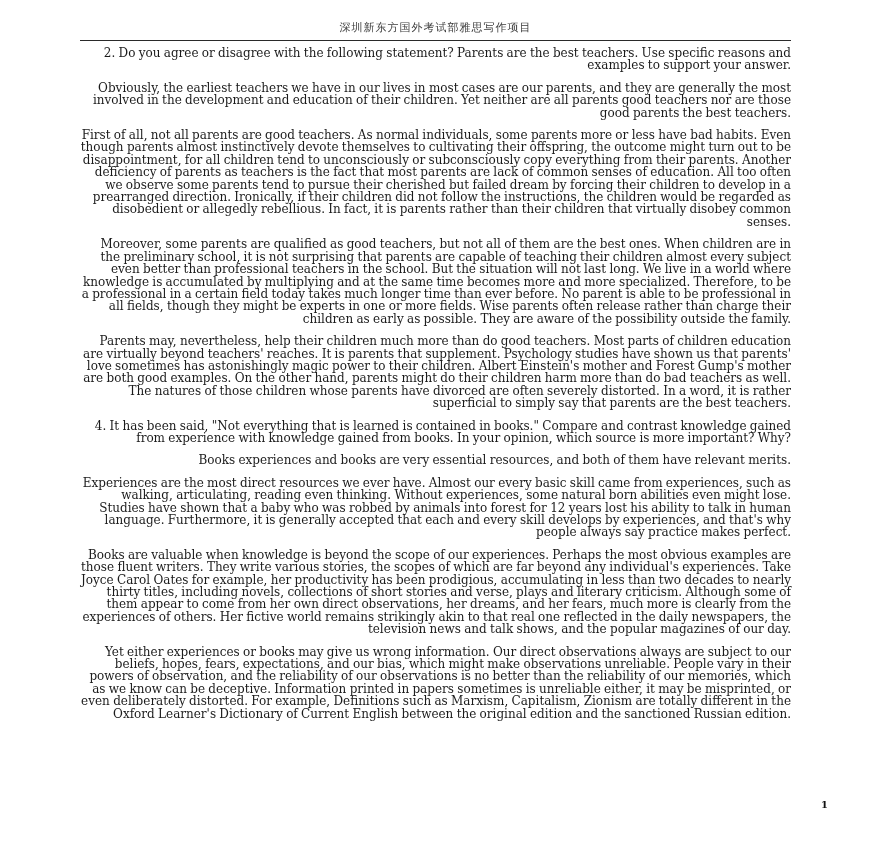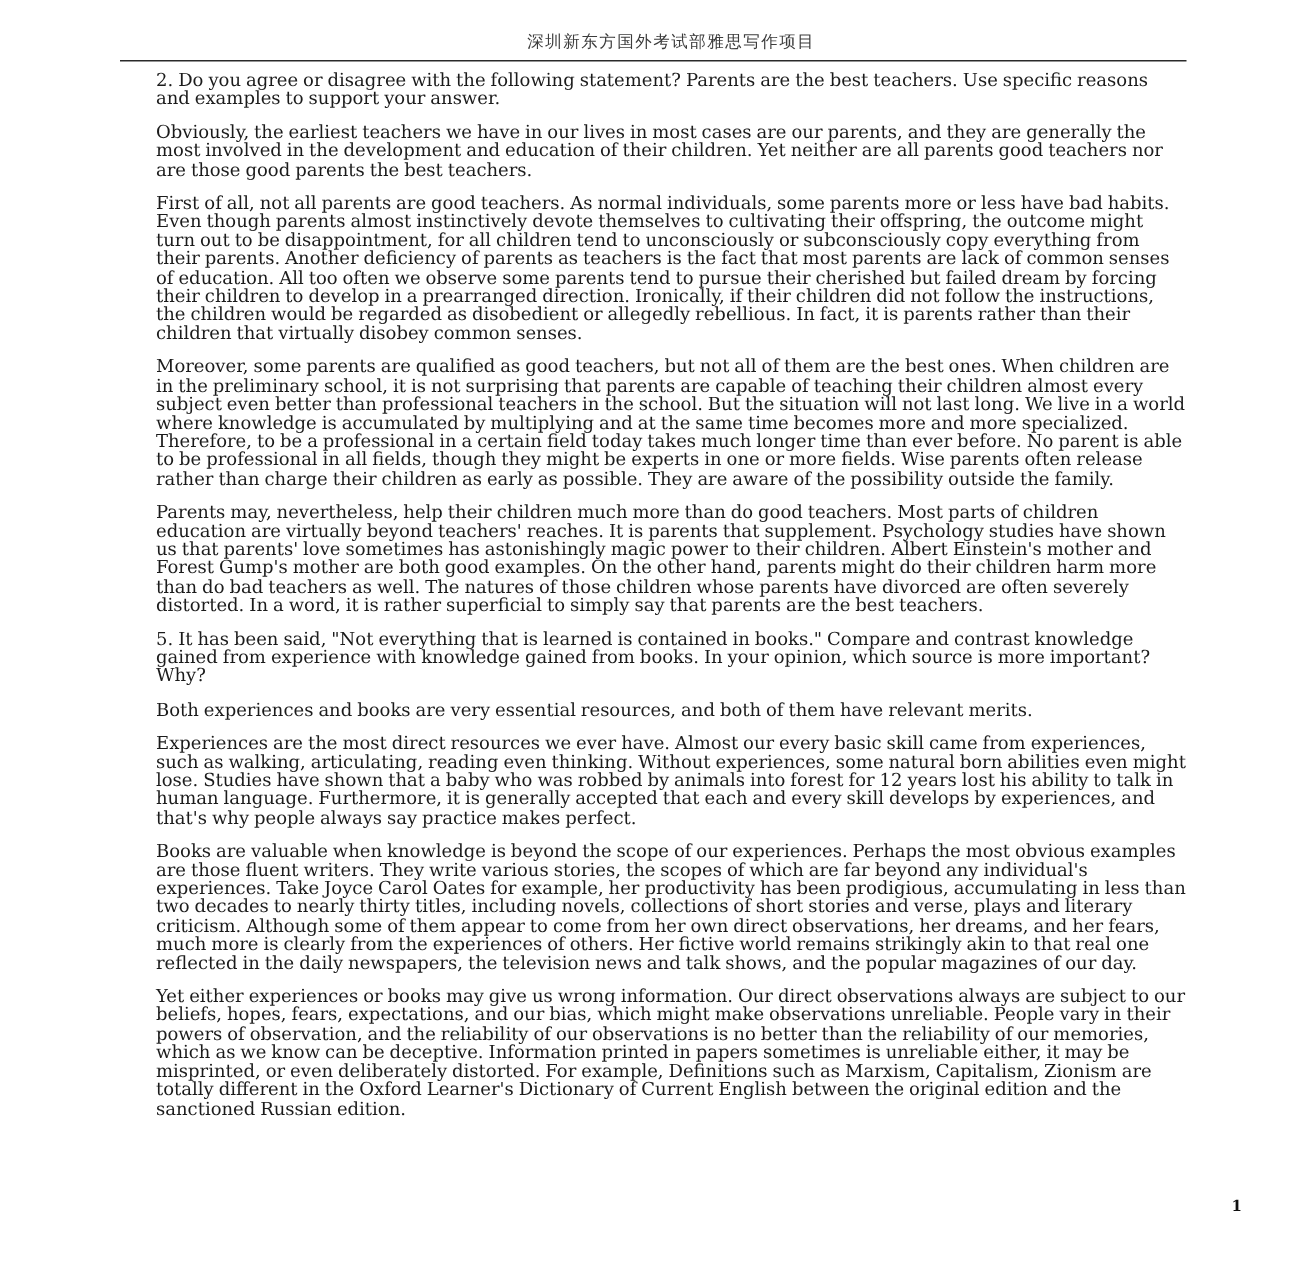--- a/index.html
+++ b/index.html
@@ -1,15 +1,15 @@
 <!DOCTYPE html>
 <html><head>
 <meta charset="utf-8">
 <style>
-  * { box-sizing: border-box; padding-left: 12px; }
+  * { box-sizing: border-box; }
   html, body { margin: 0; padding: 0; background: #ffffff; }
   .page {
     position: relative;
     width: 870px;
     height: 842px;
     background: #ffffff;
     overflow: hidden;
     font-family: "DejaVu Serif", "Liberation Serif", serif;
   }
   .doc-header {
@@ -22,20 +22,21 @@
     letter-spacing: 1px;
     color: #3c3c3c;
     padding-bottom: 5px;
     border-bottom: 1.5px solid #2a2a2a;
   }
   .content {
     position: absolute;
     left: 80px;
     top: 47px;
     width: 711px;
+    text-align: right;
   }
   .content p {
     margin: 0 0 10px 0;
     font-size: 12px;
     line-height: 12.4px;
     color: #1b1b1b;
     word-spacing: -0.5px;
   }
   .question { color: #2222cd; }
   .wordcount { margin: 12px 0 14px 0 !important; }
@@ -63,23 +64,23 @@
 
     <p>Obviously, the earliest teachers we have in our lives in most cases are our parents, and they are generally the most involved in the development and education of their children. Yet neither are all parents good teachers nor are those good parents the best teachers.</p>
 
     <p>First of all, not all parents are good teachers. As normal individuals, some parents more or less have bad habits. Even though parents almost instinctively devote themselves to cultivating their offspring, the outcome might turn out to be disappointment, for all children tend to unconsciously or subconsciously copy everything from their parents. Another deficiency of parents as teachers is the fact that most parents are lack of common senses of education. All too often we observe some parents tend to pursue their cherished but failed dream by forcing their children to develop in a prearranged direction. Ironically, if their children did not follow the instructions, the children would be regarded as disobedient or allegedly rebellious. In fact, it is parents rather than their children that virtually disobey common senses.</p>
 
     <p>Moreover, some parents are qualified as good teachers, but not all of them are the best ones. When children are in the preliminary school, it is not surprising that parents are capable of teaching their children almost every subject even better than professional teachers in the school. But the situation will not last long. We live in a world where knowledge is accumulated by multiplying and at the same time becomes more and more specialized. Therefore, to be a professional in a certain field today takes much longer time than ever before. No parent is able to be professional in all fields, though they might be experts in one or more fields. Wise parents often release rather than charge their children as early as possible.  They are aware of the possibility outside the family.</p>
 
     <p>Parents may, nevertheless, help their children much more than do good teachers. Most parts of children education are virtually beyond teachers' reaches.  It is parents that supplement. Psychology studies have shown us that parents' love sometimes has astonishingly magic power to their children. Albert Einstein's mother and Forest Gump's mother are both good examples. On the other hand, parents might do their children harm more than do bad teachers as well. The natures of those children whose parents have divorced are often severely distorted. In a word, it is rather superficial to simply say that parents are the best teachers.</p>
 
 
-    <p class="question">5. It has been said, "Not everything that is learned is contained in books." Compare and contrast knowledge gained from experience with knowledge gained from books. In your opinion, which source is more important? Why?</p>
+    <p class="question">4. It has been said, "Not everything that is learned is contained in books." Compare and contrast knowledge gained from experience with knowledge gained from books. In your opinion, which source is more important? Why?</p>
 
-    <p>Both experiences and books are very essential resources, and both of them have relevant merits.</p>
+    <p>Books experiences and books are very essential resources, and both of them have relevant merits.</p>
 
     <p>Experiences are the most direct resources we ever have. Almost our every basic skill came from experiences, such as walking, articulating, reading even thinking. Without experiences, some natural born abilities even might lose. Studies have shown that a baby who was robbed by animals into forest for 12 years lost his ability to talk in human language. Furthermore, it is generally accepted that each and every skill develops by experiences, and that's why people always say practice makes perfect.</p>
 
     <p>Books are valuable when knowledge is beyond the scope of our experiences. Perhaps the most obvious examples are those fluent writers. They write various stories, the scopes of which are far beyond any individual's experiences. Take Joyce Carol Oates for example, her productivity has been prodigious, accumulating in less than two decades to nearly thirty titles, including novels, collections of short stories and verse, plays and literary criticism. Although some of them appear to come from her own direct observations, her dreams, and her fears, much more is clearly from the experiences of others. Her fictive world remains strikingly akin to that real one reflected in the daily newspapers, the television news and talk shows, and the popular magazines of our day.</p>
 
     <p>Yet either experiences or books may give us wrong information. Our direct observations always are subject to our beliefs, hopes, fears, expectations, and our bias, which might make observations unreliable. People vary in their powers of observation, and the reliability of our observations is no better than the reliability of our memories, which as we know can be deceptive. Information printed in papers sometimes is unreliable either, it may be misprinted, or even deliberately distorted. For example, Definitions such as Marxism, Capitalism, Zionism are totally different in the Oxford Learner's Dictionary of Current English between the original edition and the sanctioned Russian edition.</p>
 
   </div>
 
   <div class="page-num">1</div>

